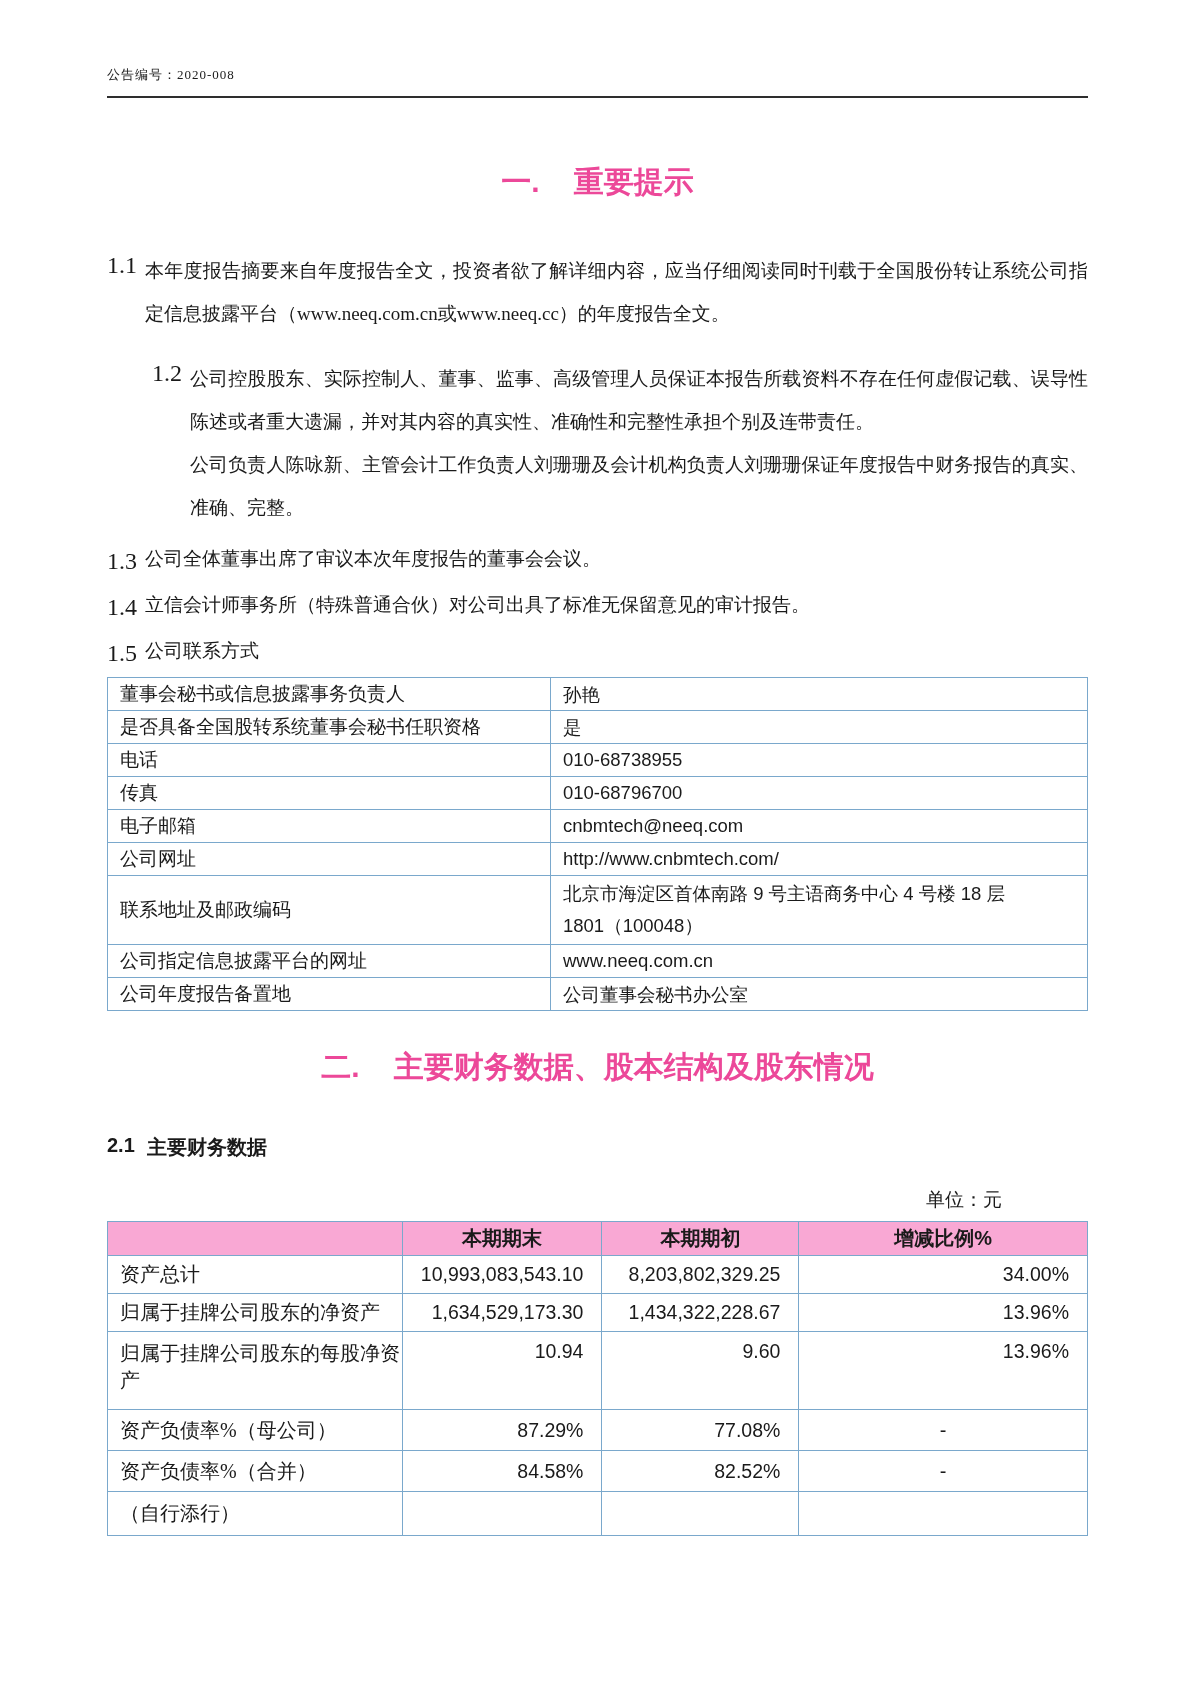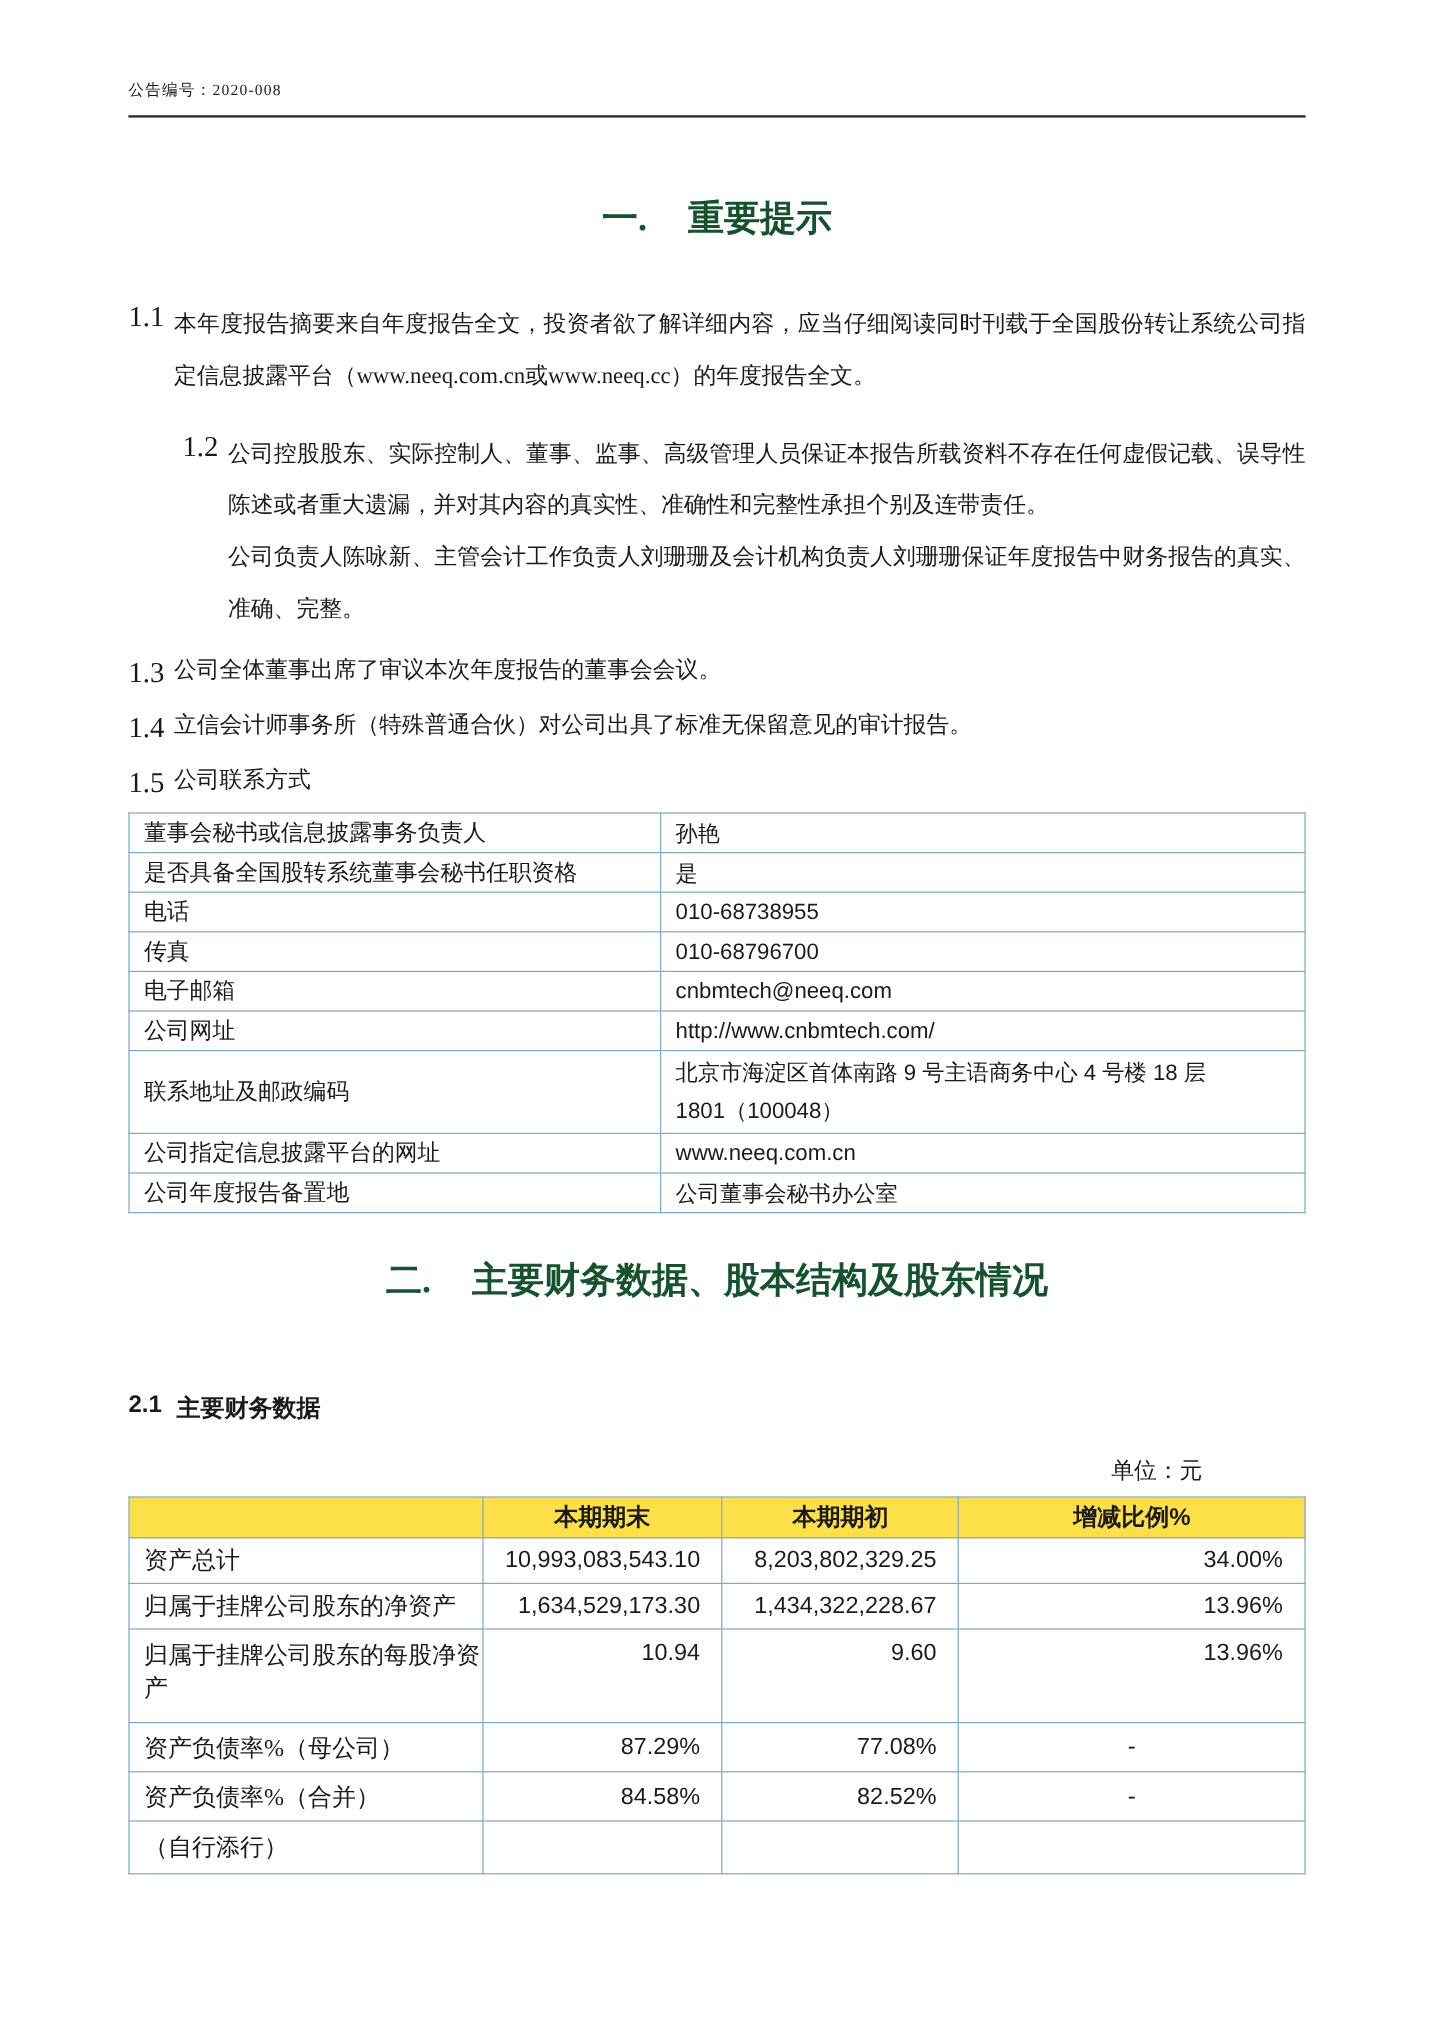--- a/index.html
+++ b/index.html
@@ -25,24 +25,24 @@
     font-size: 13px;
     letter-spacing: 1px;
   }
   .rule {
     margin-top: 12px;
     border-bottom: 2px solid #2e2e2e;
   }
   .sec-heading {
     margin-top: 64px;
     text-align: center;
-    font-family: Liberation Serif, serif;
+    font-family: Liberation Sans, sans-serif;
     font-weight: 700;
     font-size: 30px;
-    color: #14532d;
+    color: #ec4899;
   }
   .sec-heading .h-num { margin-right: 34px; }
   .items { margin-top: 46px; }
   .item { display: flex; }
   .item .num {
     flex: 0 0 38px;
     font-family: Liberation Serif, serif;
     font-size: 24px;
     padding-top: 3px;
   }
@@ -65,40 +65,40 @@
     font-size: 19px;
     height: 33px;
     padding: 2px 0 2px 12px;
     vertical-align: middle;
   }
   .contact-table .c-label { width: 443px; }
   .contact-table .c-value { font-family: "Liberation Sans", sans-serif; font-size: 18.5px; }
   .contact-table .two-line div { line-height: 32px; }
 
   .sub-heading {
-    margin-top: 72px;
+    margin-top: 46px;
     display: flex;
     font-family: "Liberation Sans", sans-serif;
     font-weight: 700;
     font-size: 20px;
   }
   .sub-heading .num { flex: 0 0 40px; }
   .unit-note {
     margin-top: 26px;
     text-align: right;
     padding-right: 86px;
     font-size: 19px;
   }
   .fin-table { margin-top: 8px; }
   .fin-table th, .fin-table td {
     border: 1px solid #7aa8cc;
     font-size: 20px;
   }
   .fin-table th {
-    background: #fde047;
+    background: #f9a8d4;
     font-family: "Liberation Sans", sans-serif;
     font-weight: 700;
     height: 34px;
     text-align: center;
   }
   .fin-table td { height: 38px; vertical-align: middle; }
   .fin-table .f-label { width: 295px; padding-left: 12px; text-align: left; }
   .fin-table .c2 { width: 200px; }
   .fin-table .c3 { width: 197px; }
   .fin-table .c4 { width: 289px; }

